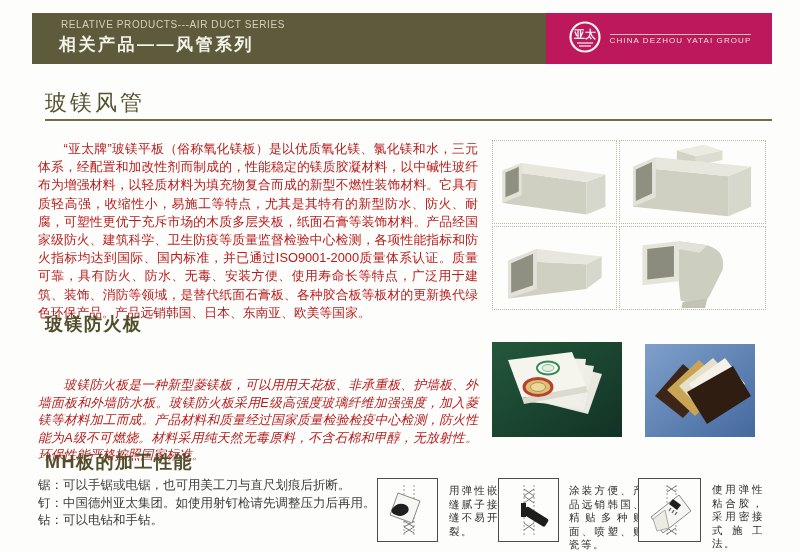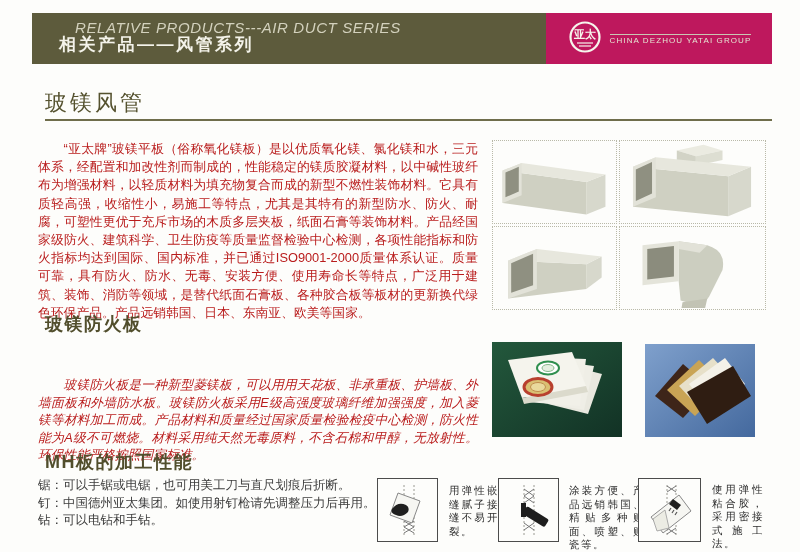--- a/index.html
+++ b/index.html
@@ -10,22 +10,22 @@
     position:relative;overflow:hidden;
   }
   .page{position:absolute;inset:0;background:#fdfdfb;}
 
   
   .band{
     position:absolute;left:32px;top:13px;width:514px;height:51px;
     background:#5d5b3c;
   }
   .band-en{
-    position:absolute;left:43px;top:6px;
-    font-style:italic;font-size:15px;letter-spacing:.6px;
+    position:absolute;left:29px;top:6px;
+    font-size:10px;letter-spacing:.6px;
     color:#d3d1bd;
   }
   .band-zh{
     position:absolute;left:27px;top:20px;
     font-size:17px;font-weight:bold;letter-spacing:2.5px;
     color:#f4f3ea;
   }
   .logo-panel{
     position:absolute;left:546px;top:13px;width:226px;height:51px;
     background:#be185d;

